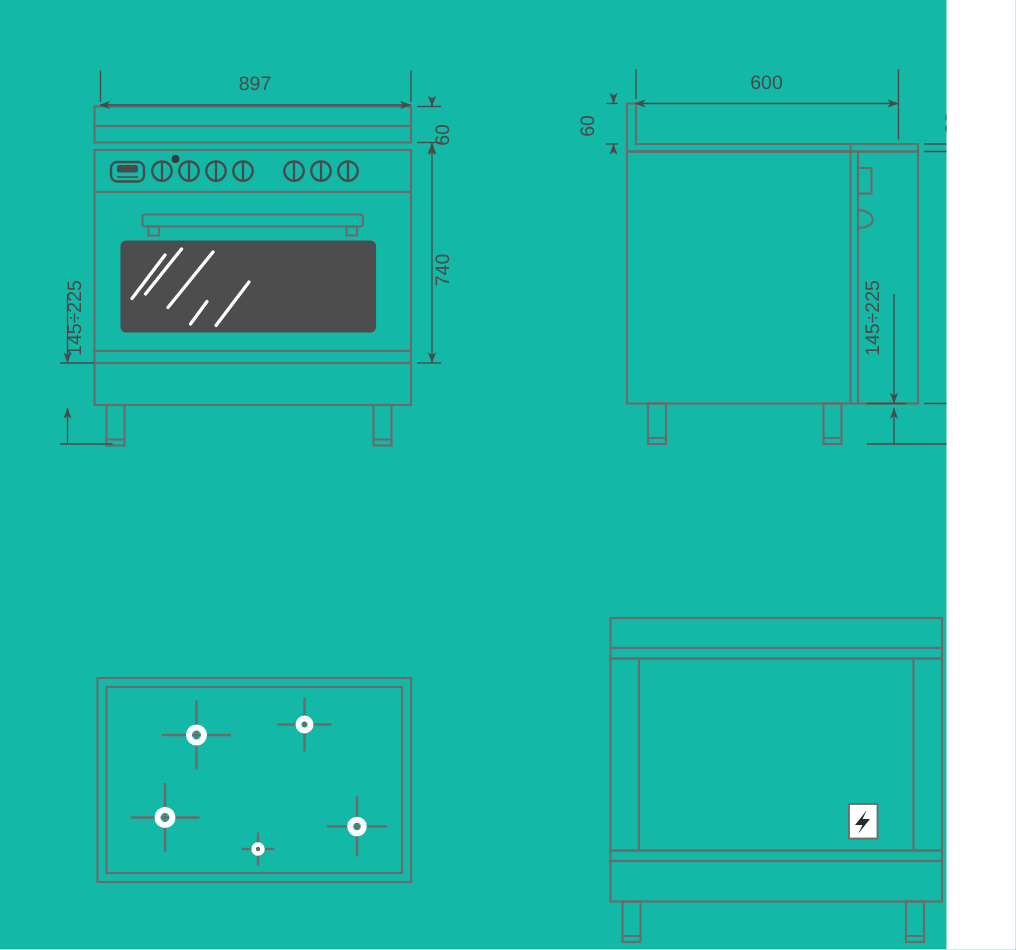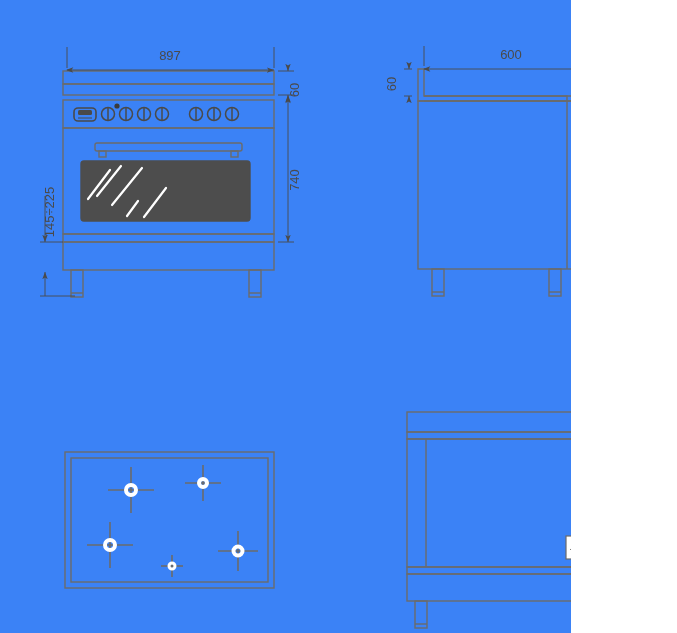--- a/index.html
+++ b/index.html
@@ -5,23 +5,23 @@
   html, body {
     margin: 0;
     padding: 0;
     background: #ffffff;
   }
   body {
     font-family: "Liberation Sans", sans-serif;
   }
   #sheet {
     position: relative;
-    width: 571px;
+    width: 631px;
     height: 633px;
-    background: #3b82f6;
+    background: #14b8a6;
     overflow: hidden;
   }
   svg { display: block; }
   .dimtext {
     font-family: "Liberation Sans", sans-serif;
     font-size: 13px;
     fill: #4a4a4a;
   }
   .dimtext-v {
     font-family: "Liberation Sans", sans-serif;

